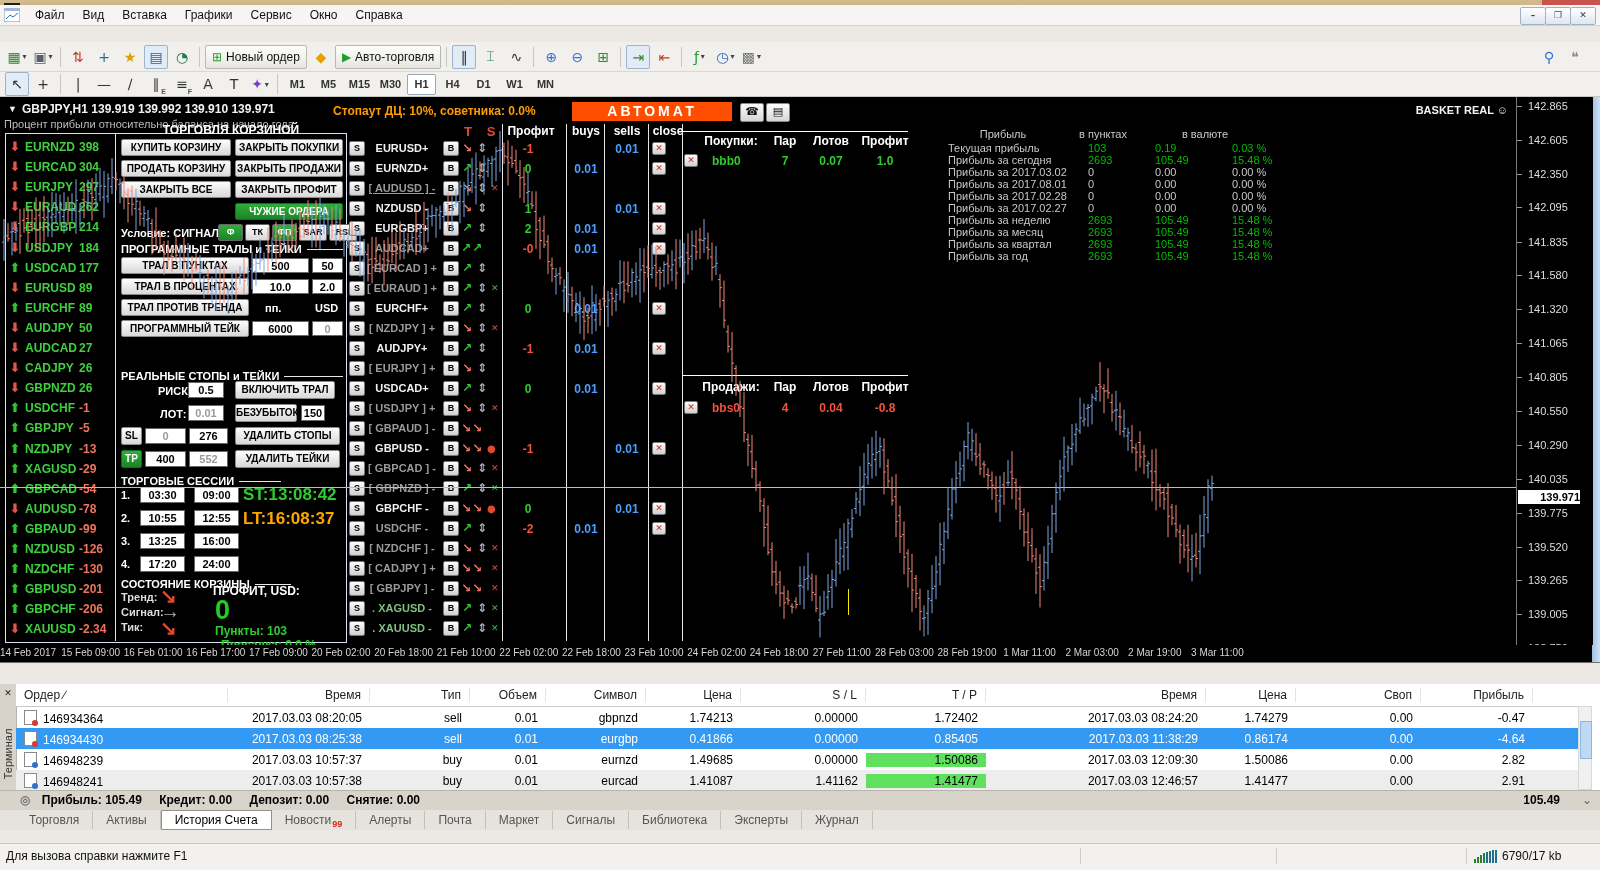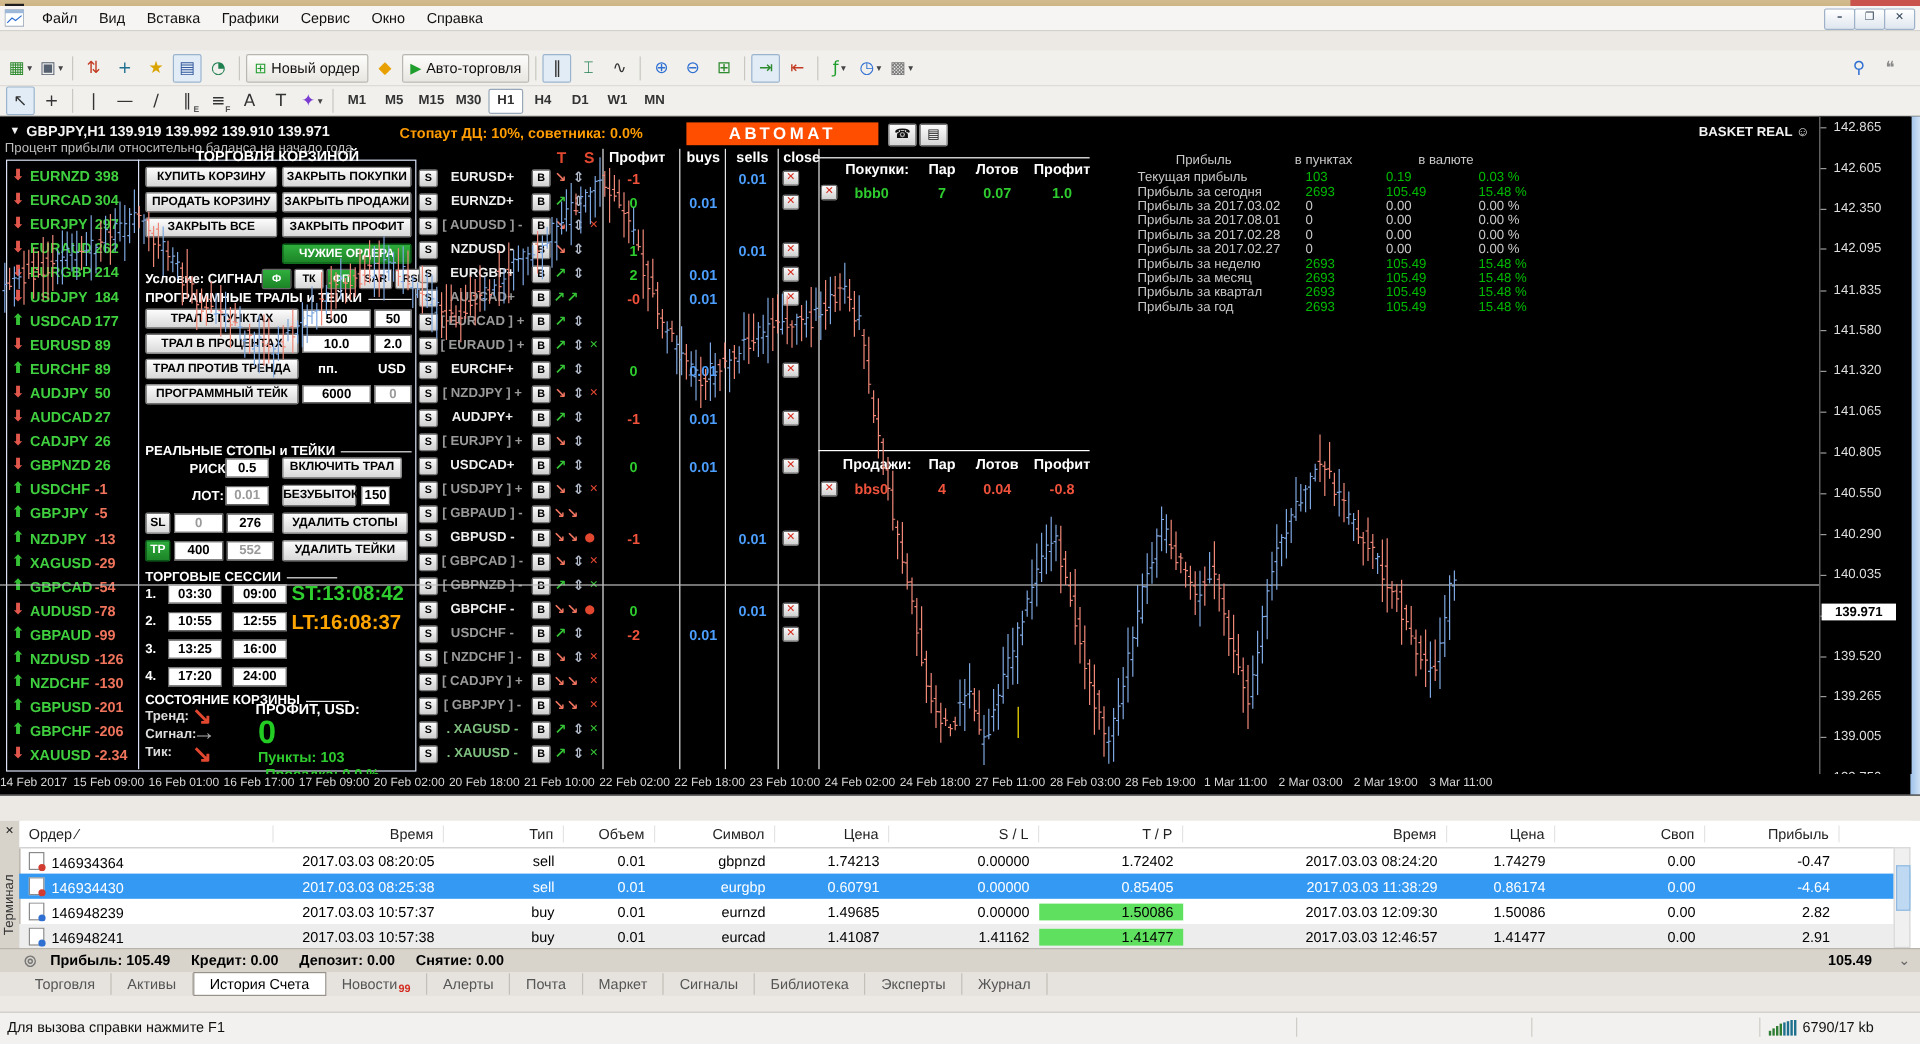--- a/index.html
+++ b/index.html
@@ -526,21 +526,21 @@
           <div class="tsym" style="color: rgb(240, 240, 240);">EURNZD+</div>
           <div class="sb-btn" style="left: 443px;">B</div>
           <div class="ticon" style="left: 462px; color: rgb(53, 193, 53);">↗</div>
           <div class="ticon" style="left: 477px; color: rgb(176, 184, 200);">⇕</div>
           <div class="tprofit" style="color: rgb(46, 204, 46);">0</div>
           <div class="tvol" style="left: 566px; width: 40px;">0.01</div>
           <div class="close-x">✕</div>
         </div>
         <div class="trow" style="top: 82px;">
           <div class="sb-btn" style="left: 349px;">S</div>
-          <div class="tsym" style="color: rgb(154, 154, 154);">[ AUDUSD ] -</div>
+          <div class="tsym" style="color: rgb(154, 154, 154); text-decoration: underline;">[ AUDUSD ] -</div>
           <div class="sb-btn" style="left: 443px;">B</div>
           <div class="ticon" style="left: 462px; color: rgb(240, 116, 96);">↘</div>
           <div class="ticon" style="left: 477px; color: rgb(176, 184, 200);">⇕</div>
           <div class="ticon" style="left: 491px; top: 4px; font-size: 9px; color: rgb(226, 71, 47);">✕</div>
         </div>
         <div class="trow" style="top: 102px;">
           <div class="sb-btn" style="left: 349px;">S</div>
           <div class="tsym" style="color: rgb(240, 240, 240);">NZDUSD -</div>
           <div class="sb-btn" style="left: 443px;">B</div>
           <div class="ticon" style="left: 462px; color: rgb(240, 116, 96);">↘</div>
@@ -840,21 +840,21 @@
         <div class="ytick" style="top: 376px;">140.035</div>
         <div class="ydash" style="top: 416px;"></div>
         <div class="ytick" style="top: 410px;">139.775</div>
         <div class="ydash" style="top: 450px;"></div>
         <div class="ytick" style="top: 444px;">139.520</div>
         <div class="ydash" style="top: 483px;"></div>
         <div class="ytick" style="top: 477px;">139.265</div>
         <div class="ydash" style="top: 517px;"></div>
         <div class="ytick" style="top: 511px;">139.005</div>
         <div class="ytick" style="top: 545px;">138.750</div>
-        <div id="cur-price" style="top: 406px;">139.971</div>
+        <div id="cur-price" style="top: 393px; text-align: right;">139.971</div>
       </div>
   </div>
 
   <div id="xaxis">
       <div class="xlab" style="left: 28px;">14 Feb 2017</div>
       <div class="xlab" style="left: 90.6px;">15 Feb 09:00</div>
       <div class="xlab" style="left: 153.2px;">16 Feb 01:00</div>
       <div class="xlab" style="left: 215.8px;">16 Feb 17:00</div>
       <div class="xlab" style="left: 278.4px;">17 Feb 09:00</div>
       <div class="xlab" style="left: 341px;">20 Feb 02:00</div>
@@ -909,21 +909,21 @@
           <div class="tcell" style="width: 90px; text-align: right;">1.74279</div>
           <div class="tcell" style="width: 125px; text-align: right;">0.00</div>
           <div class="tcell" style="width: 112px; text-align: right;">-0.47</div>
         </div>
         <div class="term-r sel">
           <div class="tcell" style="width: 212px; text-align: left;"><span class="ordicon"><i style="background: rgb(210, 59, 47);"></i></span>146934430</div>
           <div class="tcell" style="width: 142px; text-align: right;">2017.03.03 08:25:38</div>
           <div class="tcell" style="width: 100px; text-align: right;">sell</div>
           <div class="tcell" style="width: 76px; text-align: right;">0.01</div>
           <div class="tcell" style="width: 100px; text-align: right;">eurgbp</div>
-          <div class="tcell" style="width: 95px; text-align: right;">0.60791</div>
+          <div class="tcell" style="width: 95px; text-align: right;">0.41866</div>
           <div class="tcell" style="width: 125px; text-align: right;">0.00000</div>
           <div class="tcell" style="width: 120px; text-align: right;">0.85405</div>
           <div class="tcell" style="width: 220px; text-align: right;">2017.03.03 11:38:29</div>
           <div class="tcell" style="width: 90px; text-align: right;">0.86174</div>
           <div class="tcell" style="width: 125px; text-align: right;">0.00</div>
           <div class="tcell" style="width: 112px; text-align: right;">-4.64</div>
         </div>
         <div class="term-r">
           <div class="tcell" style="width: 212px; text-align: left;"><span class="ordicon"><i style="background: rgb(47, 111, 210);"></i></span>146948239</div>
           <div class="tcell" style="width: 142px; text-align: right;">2017.03.03 10:57:37</div>

